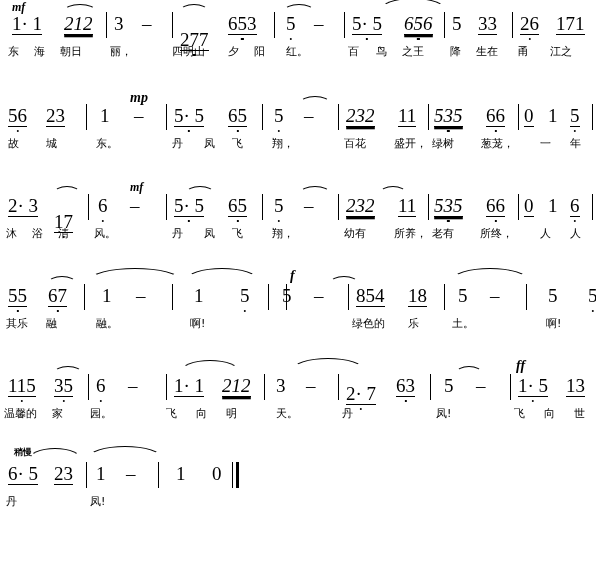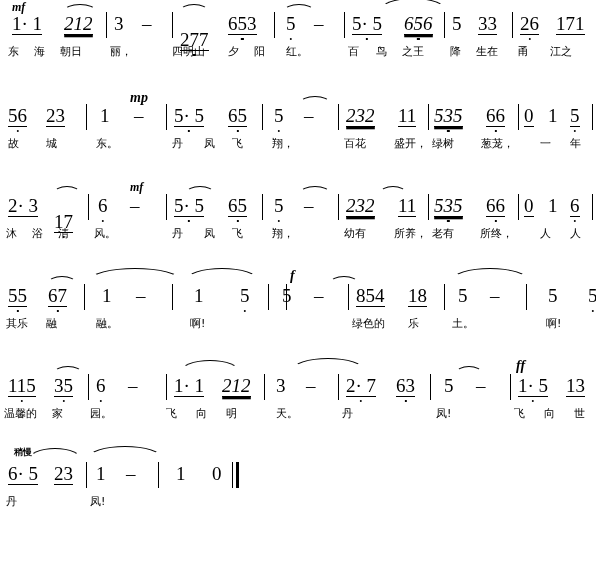--- a/index.html
+++ b/index.html
@@ -321,21 +321,21 @@
       <div class="barline" style="left:88px"></div>
       <div class="note" style="left:96px;top:0"><span class="n lo">6</span></div>
       <div class="note" style="left:128px;top:0"><span class="n">–</span></div>
       <div class="barline" style="left:166px"></div>
       <div class="note" style="left:174px;top:0"><span class="n u1 dotdur">1· 1</span></div>
       <div class="note" style="left:222px;top:0"><span class="n u2">212</span></div>
       <div class="barline" style="left:264px"></div>
       <div class="note" style="left:276px;top:0"><span class="n">3</span></div>
       <div class="note" style="left:306px;top:0"><span class="n">–</span></div>
       <div class="barline" style="left:338px"></div>
-      <div class="note" style="left:346px;top:0"><span class="n u1 dotdur">2· <span class="lo">7</span></span></div>
+      <div class="note" style="left:346px;top:8px"><span class="n u1 dotdur">2· <span class="lo">7</span></span></div>
       <div class="note" style="left:396px;top:0"><span class="n u1"><span class="lo">6</span><span class="lo">3</span></span></div>
       <div class="barline" style="left:430px"></div>
       <div class="note" style="left:444px;top:0"><span class="n">5</span></div>
       <div class="note" style="left:476px;top:0"><span class="n">–</span></div>
       <div class="barline" style="left:510px"></div>
       <div class="note" style="left:518px;top:0"><span class="n u1 dotdur">1· <span class="lo">5</span></span></div>
       <div class="note" style="left:566px;top:0"><span class="n u1">13</span></div>
     </div>
     <div class="lyric-row">
       <span class="lyr" style="left:4px">温馨的</span>

